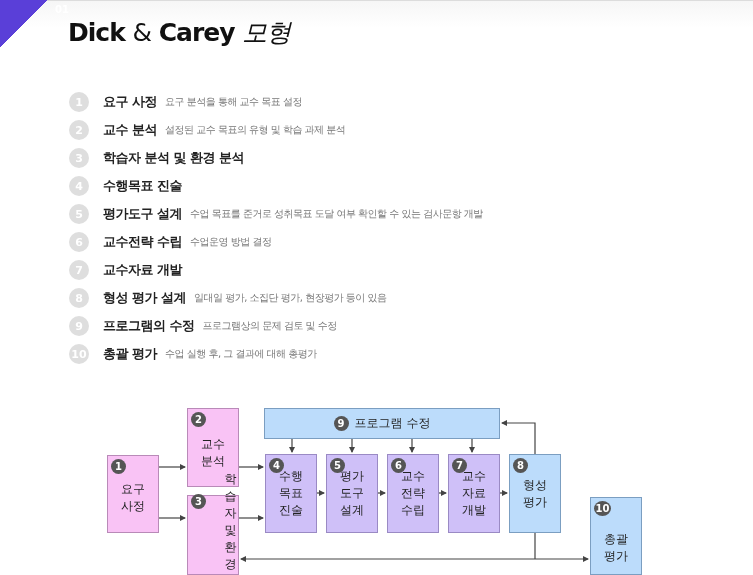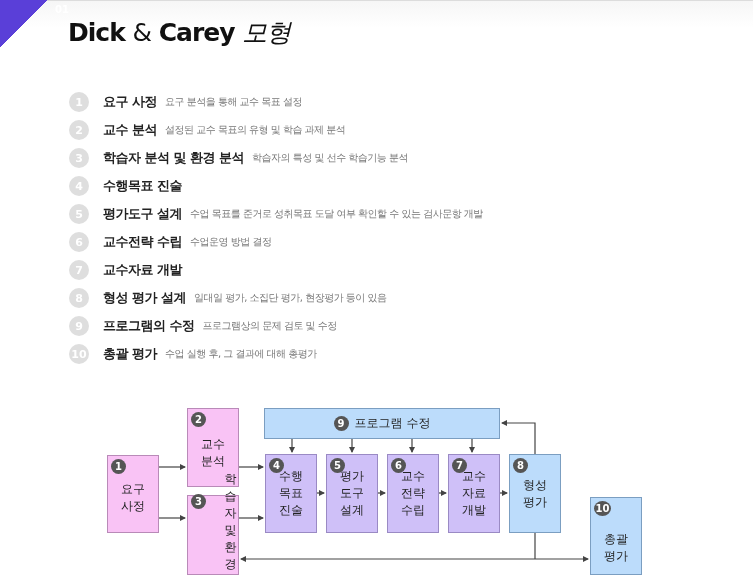--- a/index.html
+++ b/index.html
@@ -61,21 +61,20 @@
       <span class="step-desc">요구 분석을 통해 교수 목표 설정</span>
     </div>
   <div class="step">
       <span class="step-num">2</span>
       <span class="step-title">교수 분석</span>
       <span class="step-desc">설정된 교수 목표의 유형 및 학습 과제 분석</span>
     </div>
   <div class="step">
       <span class="step-num">3</span>
       <span class="step-title">학습자 분석 및 환경 분석</span>
-      <span class="step-desc">학습자의 특성 및 선수 학습기능 분석</span>
     </div>
   <div class="step">
       <span class="step-num">4</span>
       <span class="step-title">수행목표 진술</span>
     </div>
   <div class="step">
       <span class="step-num">5</span>
       <span class="step-title">평가도구 설계</span>
       <span class="step-desc">수업 목표를 준거로 성취목표 도달 여부 확인할 수 있는 검사문항 개발</span>
     </div>

